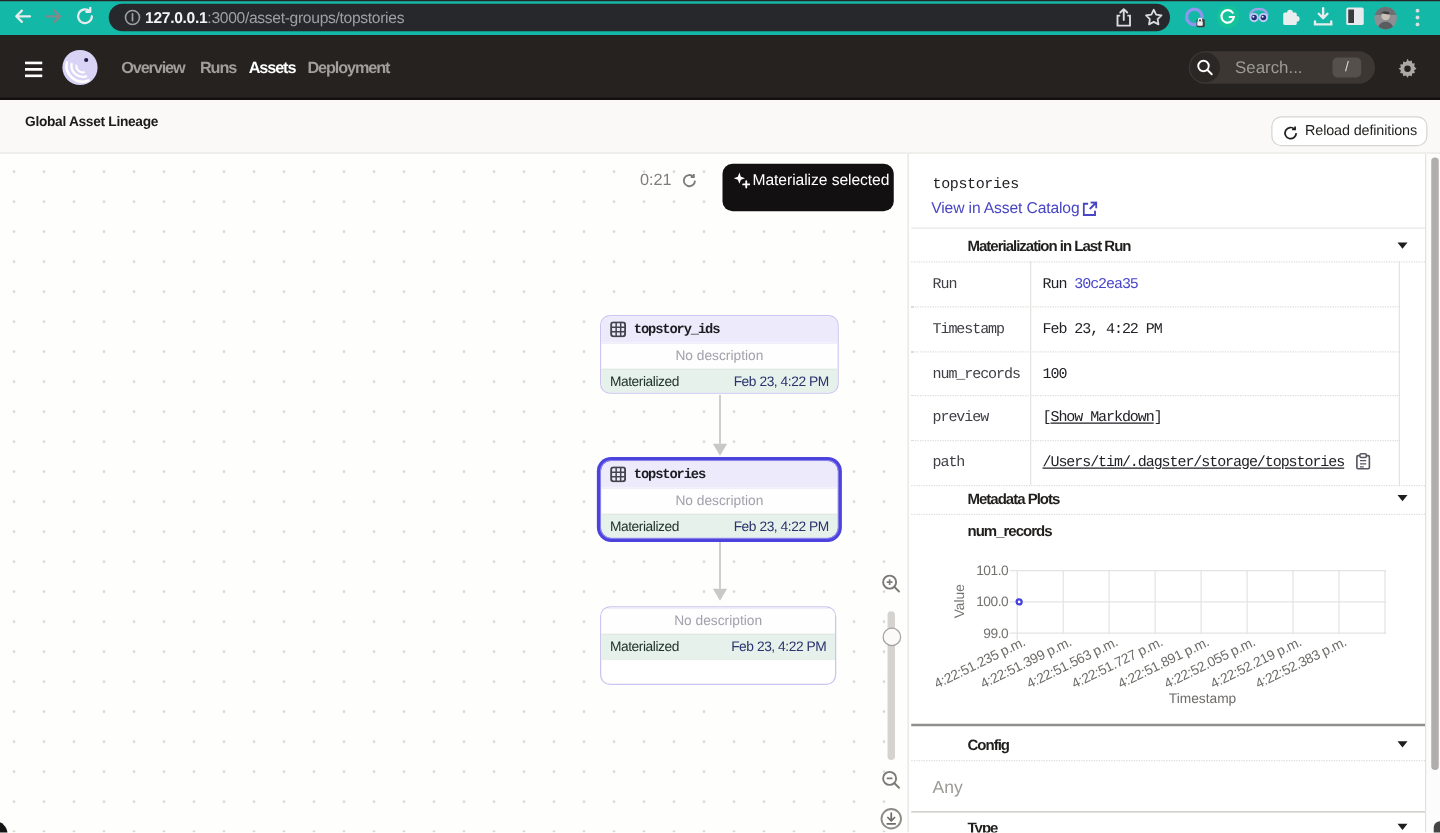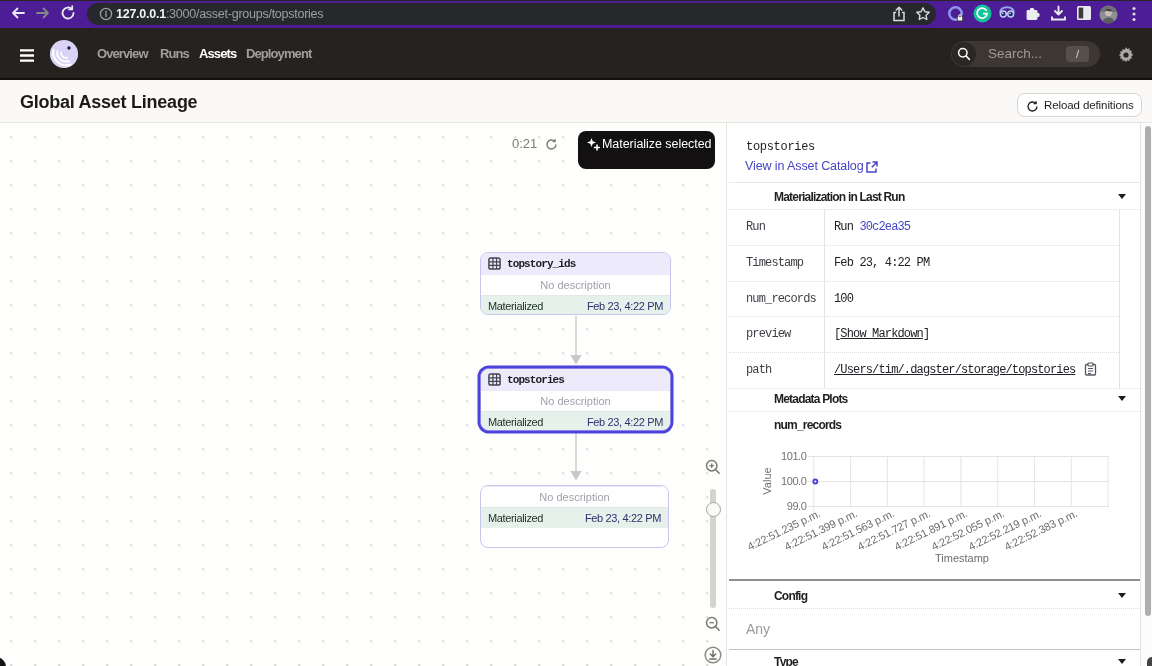--- a/index.html
+++ b/index.html
@@ -2,36 +2,36 @@
 <html><head>
 <meta charset="utf-8">
 <style>
   * { margin:0; padding:0; box-sizing:border-box; }
   html,body { width:1152px; height:666px; overflow:hidden; }
   body { font-family:"Liberation Sans", sans-serif; position:relative; background:#fff; }
   .abs { position:absolute; }
   .mono { font-family:"Liberation Mono", monospace; }
   svg { display:block; }
   
-  #chrome { left:0; top:0; width:1152px; height:28px; background:#4c1d95; }
+  #chrome { left:0; top:0; width:1152px; height:28px; background:#14b8a6; }
   #chrome .topedge { left:0; top:0; width:1152px; height:1px; background:#252527; position:absolute; }
   #pill { position:absolute; left:87px; top:3px; width:849px; height:22px; border-radius:11px; background:#27282B; }
   #urltext { position:absolute; left:29px; top:0; height:22px; line-height:22px; font-size:12.5px; color:#9AA0A6; letter-spacing:-0.25px; white-space:nowrap; }
   #urltext b { color:#F1F3F4; font-weight:700; }
   
   #nav { left:0; top:28px; width:1152px; height:64px; background:#262220; }
   .navlink { position:absolute; top:0; height:52px; line-height:52px; font-size:13px; font-weight:600; color:#A19E9B; letter-spacing:-0.9px; }
   .navlink.active { color:#FFFFFF; font-weight:700;text-align:center; }
   #searchpill { position:absolute; left:951px; top:13px; width:149px; height:26px; border-radius:13px; background:#3C3733; }
   #searchpill .mag { position:absolute; left:1px; top:1px; width:24px; height:24px; border-radius:12px; background:#2B2724; }
   #searchpill .stxt { position:absolute; left:37px; top:0; height:26px; line-height:26px; font-size:13.5px; color:#9E9B97; }
   #searchpill .slash { position:absolute; left:115px; top:5px; width:23px; height:16px; border-radius:4px; background:#55504B; color:#DDDAD6; font-size:11px; text-align:center; line-height:16px; }
   
   #phead { left:0; top:80px; width:1152px; height:43px; background:#FAF9F7; border-bottom:1px solid #E7E5E2; }
-  #phead h1 { position:absolute; left:20px; top:12px; font-size:18px; font-weight:700; color:#1C1B19; letter-spacing:-0.25px; }
+  #phead h1 { position:absolute; left:20px; top:12px; font-size:11px; font-weight:700; color:#1C1B19; letter-spacing:-0.25px; }
   #reloadbtn { position:absolute; left:1017px; top:13px; width:125px; height:24px; background:#FFFFFF; border:1px solid #D7D5D1; border-radius:8px; font-size:11.5px; letter-spacing:-0.1px; color:#211F1E; line-height:22px; }
   #reloadbtn span { position:absolute; left:26px; top:0; }
   
   #pane { left:0; top:123px; width:727px; height:543px; background:#FEFEFD;
     background-image:radial-gradient(circle, #D5D5D5 1.1px, rgba(0,0,0,0) 1.3px);
     background-size:24px 24px; background-position:-0.8px 2.3px;
     border-right:1px solid #E6E4E1; }
   #subsetinput { position:absolute; left:21px; top:7px; width:276px; height:28px; background:#fff; border:1px solid #D4D2CE; border-radius:14px; }
   #subsetinput .ph { position:absolute; left:19px; top:0; height:26px; line-height:26px; font-size:11.5px; color:#8B8985; white-space:nowrap; }
   #timer { position:absolute; left:512px; top:7px; height:28px; line-height:28px; font-size:13px; color:#807D79; }

